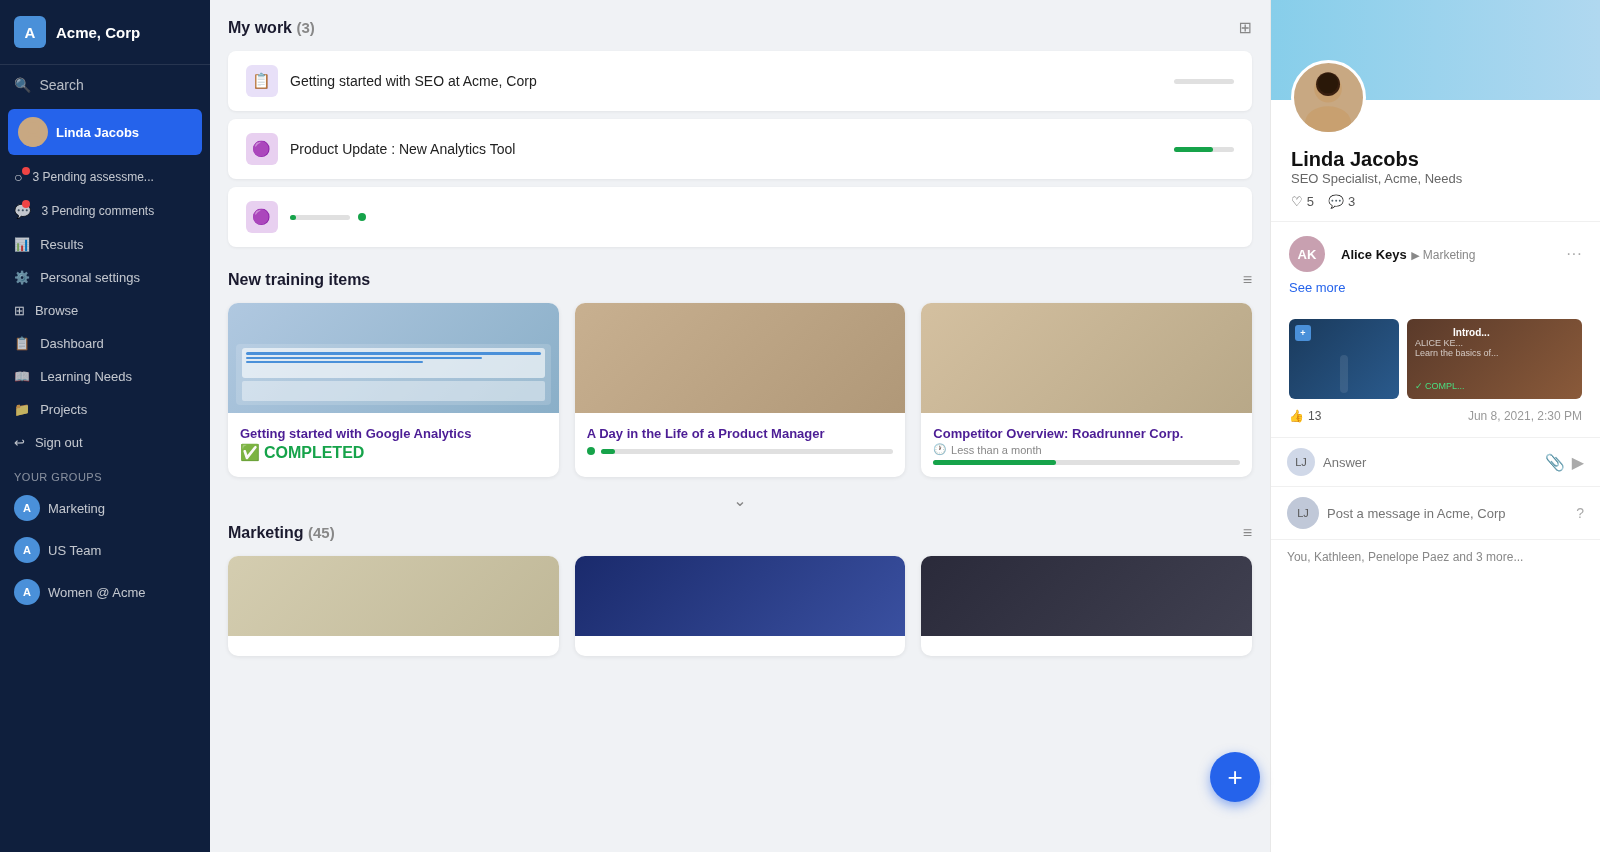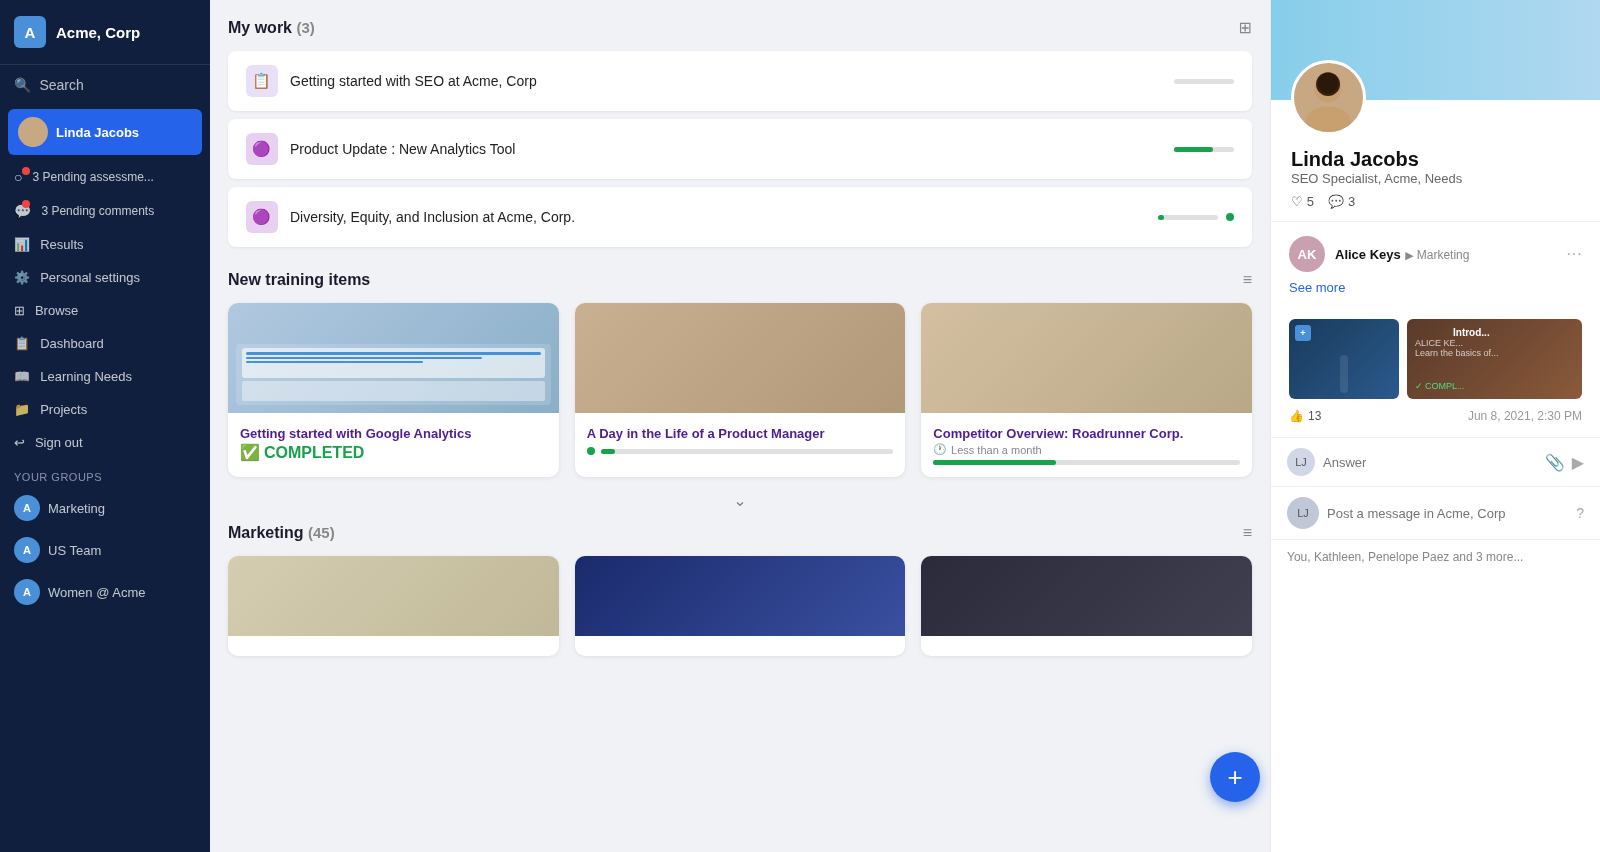--- a/index.html
+++ b/index.html
@@ -228,21 +228,21 @@
     .profile-info { padding: 48px 20px 12px; }
     .profile-name { font-size: 20px; font-weight: 700; color: #111; }
     .profile-role { font-size: 13px; color: #666; margin-bottom: 8px; }
     .profile-stats { display: flex; gap: 14px; }
     .profile-stat { display: flex; align-items: center; gap: 4px; font-size: 13px; color: #555; }
 
     .feed-post {
       padding: 14px 18px;
       border-top: 1px solid #f0f0f0;
     }
-    .post-header { display: flex; align-items: center; gap: 10px; margin-bottom: 8px; }
+    .post-header { display: flex; align-items: center; gap: 16px; margin-bottom: 8px; }
     .post-avatar { width: 36px; height: 36px; border-radius: 50%; background: #e8c4d0; display: flex; align-items: center; justify-content: center; font-size: 13px; font-weight: bold; color: #fff; }
     .post-author-name { font-size: 13px; font-weight: 600; color: #111; }
     .post-destination { font-size: 12px; color: #888; }
     .post-arrow { font-size: 11px; color: #888; }
     .post-more { margin-left: auto; color: #aaa; cursor: pointer; }
     .post-text { font-size: 13px; color: #333; line-height: 1.5; margin-bottom: 8px; }
     .post-see-more { font-size: 13px; color: #2563eb; cursor: pointer; font-weight: 500; margin-bottom: 24px; }
     .post-media {
       display: flex; gap: 8px; margin-bottom: 10px;
     }
@@ -385,21 +385,20 @@
     <span class="work-title">Product Update : New Analytics Tool</span>
     <div class="work-progress">
       <div class="progress-bar-bg">
           <div class="progress-bar-fill" style="width:65%;background:#16a34a;"></div>
         </div>
     </div>
   </div>
 
   <div class="work-card">
     <div class="work-icon" style="background:#e8d0f0;">🟣</div>
-    <span class="work-title">Diversity, Equity, and Inclusion at Acme, Corp.</span>
     <div class="work-progress">
       <div class="progress-bar-bg" style="margin-right:4px;">
           <div class="progress-bar-fill" style="width:10%;background:#16a34a;"></div>
         </div>
       <span style="width:8px;height:8px;background:#16a34a;border-radius:50%;display:inline-block;"></span>
     </div>
   </div>
 
   <div class="section-header" style="margin-top:24px;">
     <span class="section-title">New training items</span>

